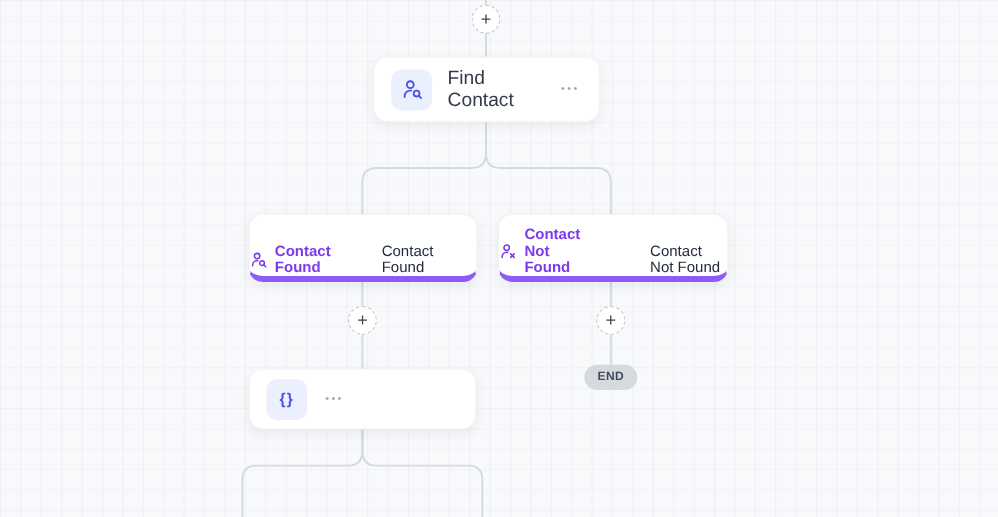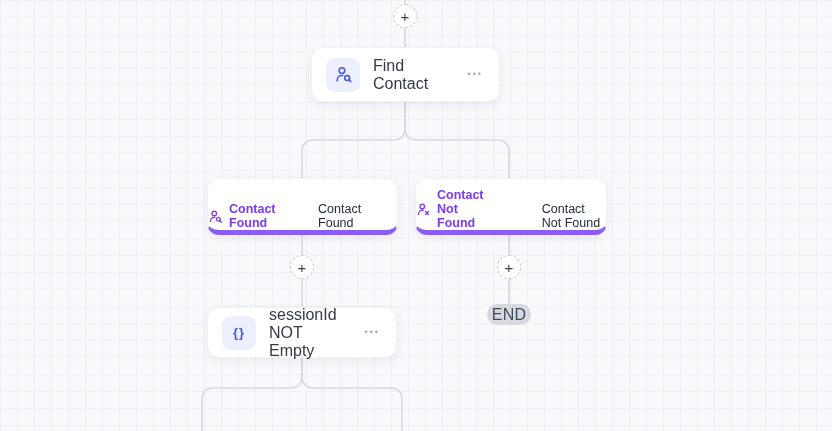--- a/index.html
+++ b/index.html
@@ -64,21 +64,21 @@
     color:#3c4350;font-size:15px;font-weight:400;line-height:1;
     z-index:3;cursor:pointer;
   }
 
   .end-badge{
     position:absolute;
     width:44px;height:21px;
     border-radius:11px;
     background:#d6d9de;
     display:flex;align-items:center;justify-content:center;
-    font-size:16px;font-weight:400;color:#414c5c;letter-spacing:.3px;
+    font-size:10px;font-weight:700;color:#414c5c;letter-spacing:.3px;
     z-index:3;
   }
   .mini-icon{display:block;}
 </style>
 </head>
 <body>
 
 <div class="canvas">
 
   <svg class="wires" width="832" height="431">
@@ -138,17 +138,16 @@
 
   <div class="plus-btn" style="left:290px;top:255px;">+</div>
   <div class="plus-btn" style="left:497px;top:255px;">+</div>
 
   <div class="end-badge" style="left:487px;top:304px;">END</div>
 
   <div class="node-card step-card" style="left:207px;top:307px;width:190px;height:51px;">
     <div class="icon-sq">
       <span class="braces">{}</span>
     </div>
-    <div class="step-title">sessionId NOT Empty</div>
     <div class="menu-dots">•••</div>
   </div>
 
 </div>
 
 </body></html>

